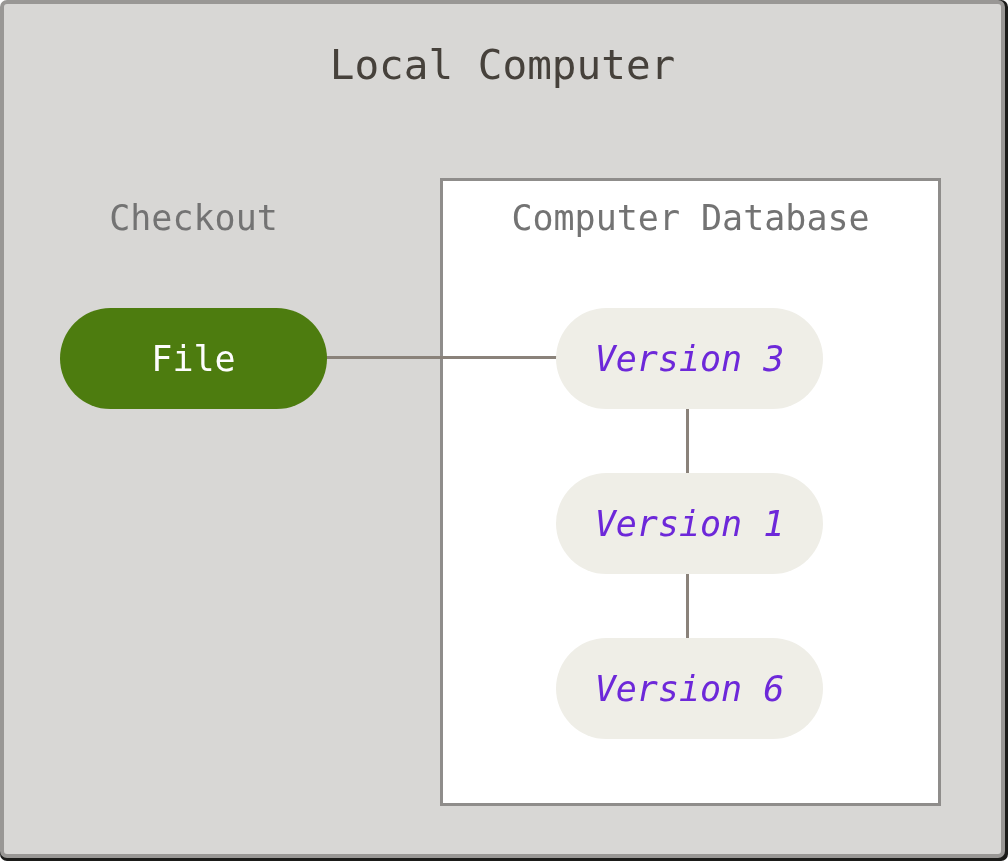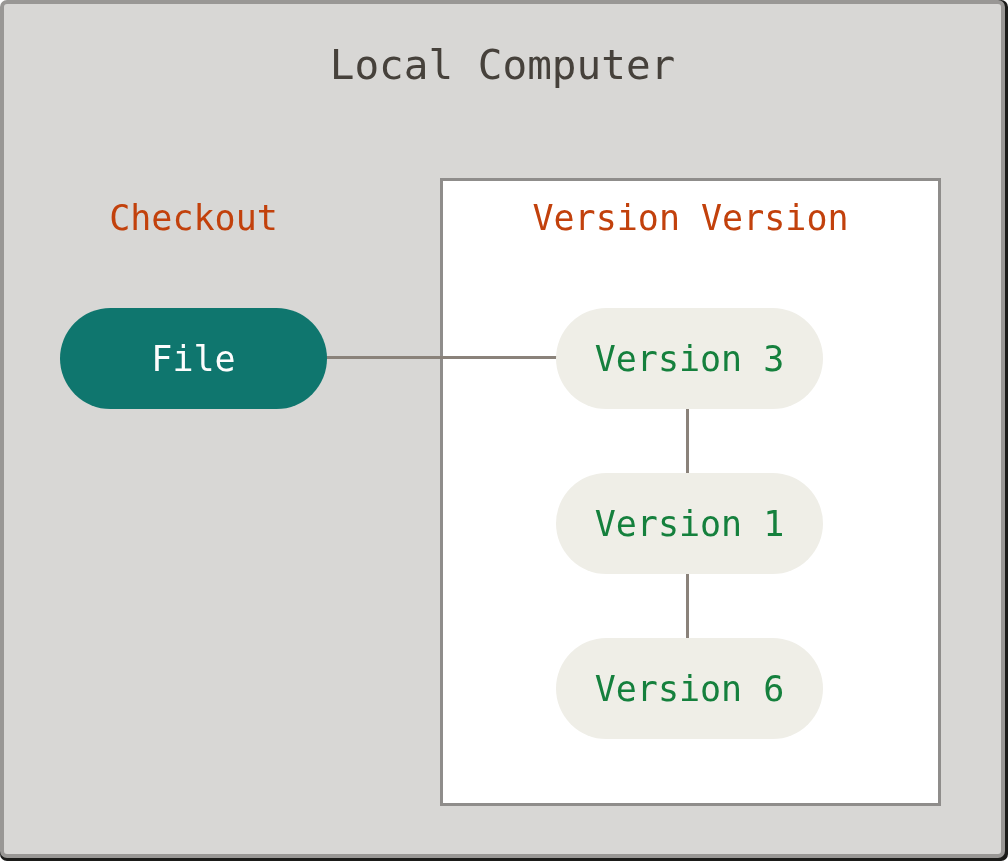--- a/index.html
+++ b/index.html
@@ -34,21 +34,21 @@
     text-align: center;
     font-size: 41px;
     line-height: 50px;
     color: #46413b;
     z-index: 3;
   }
   .label {
     position: absolute;
     font-size: 35px;
     line-height: 44px;
-    color: #c2410c;
+    color: #737373;
     text-align: center;
     z-index: 3;
   }
   .checkout-label {
     left: 60px;
     top: 196px;
     width: 267px;
   }
   .vdb-box {
     position: absolute;
@@ -96,45 +96,46 @@
     border-radius: 50.5px;
     display: flex;
     align-items: center;
     justify-content: center;
     font-size: 35px;
     z-index: 2;
   }
   .pill-file {
     left: 60px;
     top: 308px;
-    background: #0f766e;
+    background: #4d7c0f;
     color: #fdfdfd;
   }
   .pill-version {
     left: 556px;
     background: #efeee7;
-    color: #15803d;
+    color: #6d28d9;
+    font-style: italic;
   }
   .pill-v3 { top: 308px; }
   .pill-v2 { top: 473px; }
   .pill-v1 { top: 638px; }
 </style>
 </head>
 <body>
 
 <div class="page">
   <div class="frame"></div>
 
   <div class="diagram-title">Local Computer</div>
 
   <div class="label checkout-label">Checkout</div>
 
   <div class="vdb-box"></div>
 
-  <div class="label vdb-title">Version Version</div>
+  <div class="label vdb-title">Computer Database</div>
 
   <div class="line hline"></div>
   <div class="line vline1"></div>
   <div class="line vline2"></div>
 
   <div class="pill pill-file">File</div>
 
   <div class="pill pill-version pill-v3">Version 3</div>
 
   <div class="pill pill-version pill-v2">Version 1</div>

